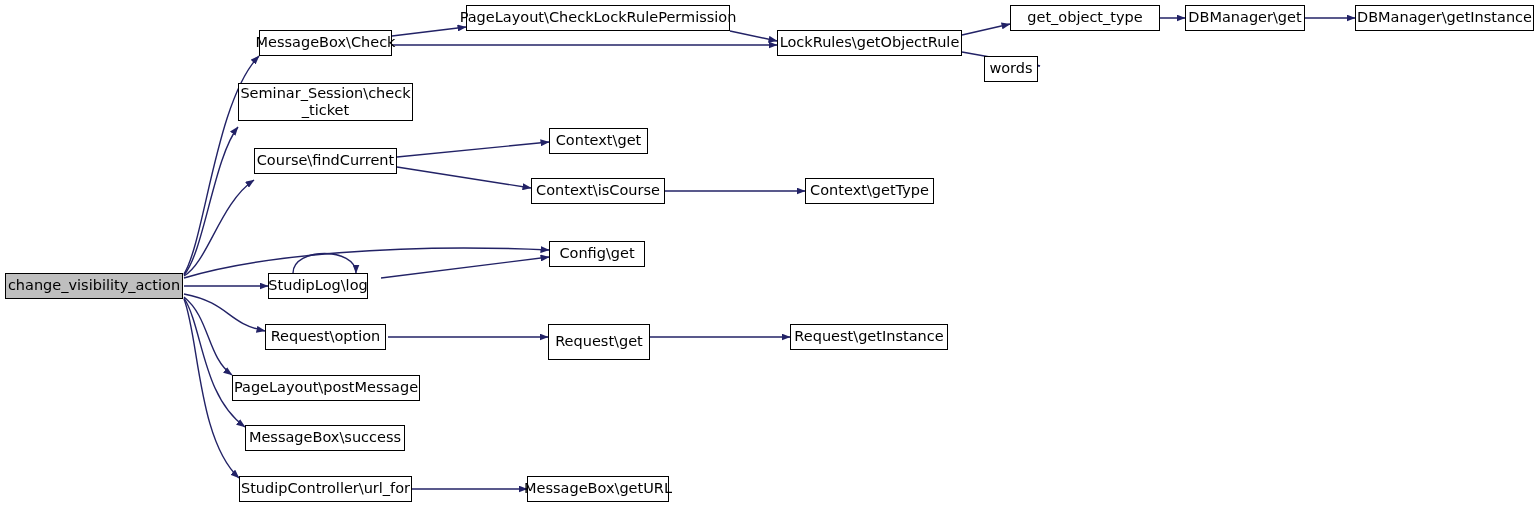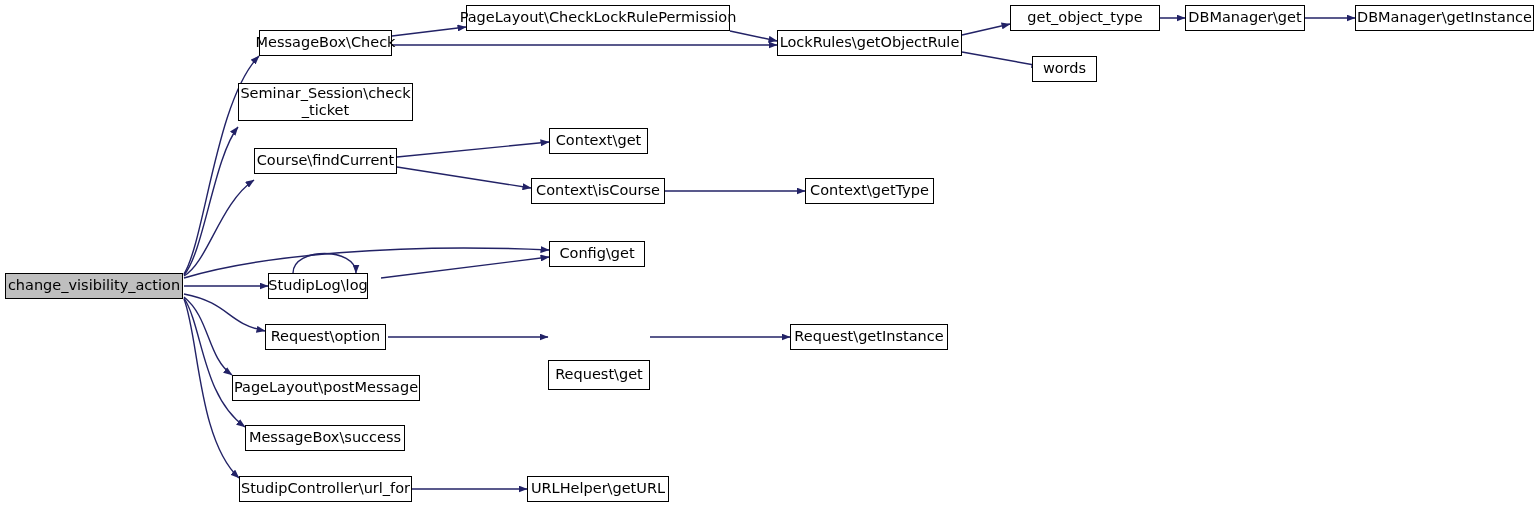--- a/index.html
+++ b/index.html
@@ -94,24 +94,24 @@
 _ticket</span></div>
       <div class="node" style="left: 254px; top: 148px; width: 143px; height: 26px;"><span class="node-label">Course\findCurrent</span></div>
       <div class="node" style="left: 268px; top: 273px; width: 100px; height: 26px;"><span class="node-label">StudipLog\log</span></div>
       <div class="node" style="left: 265px; top: 324px; width: 121px; height: 26px;"><span class="node-label">Request\option</span></div>
       <div class="node" style="left: 232px; top: 375px; width: 188px; height: 26px;"><span class="node-label">PageLayout\postMessage</span></div>
       <div class="node" style="left: 245px; top: 425px; width: 160px; height: 26px;"><span class="node-label">MessageBox\success</span></div>
       <div class="node" style="left: 239px; top: 476px; width: 173px; height: 26px;"><span class="node-label">StudipController\url_for</span></div>
       <div class="node" style="left: 466px; top: 5px; width: 264px; height: 26px;"><span class="node-label">PageLayout\CheckLockRulePermission</span></div>
       <div class="node" style="left: 777px; top: 30px; width: 185px; height: 26px;"><span class="node-label">LockRules\getObjectRule</span></div>
       <div class="node" style="left: 1010px; top: 5px; width: 150px; height: 26px;"><span class="node-label">get_object_type</span></div>
-      <div class="node" style="left: 1032px; top: 56px; width: 65px; height: 26px;"><span class="node-label">words</span></div>
+      <div class="node" style="left: 984px; top: 56px; width: 54px; height: 26px;"><span class="node-label">words</span></div>
       <div class="node" style="left: 1185px; top: 5px; width: 120px; height: 26px;"><span class="node-label">DBManager\get</span></div>
       <div class="node" style="left: 1355px; top: 5px; width: 179px; height: 26px;"><span class="node-label">DBManager\getInstance</span></div>
       <div class="node" style="left: 549px; top: 128px; width: 99px; height: 26px;"><span class="node-label">Context\get</span></div>
       <div class="node" style="left: 531px; top: 178px; width: 134px; height: 26px;"><span class="node-label">Context\isCourse</span></div>
       <div class="node" style="left: 805px; top: 178px; width: 129px; height: 26px;"><span class="node-label">Context\getType</span></div>
       <div class="node" style="left: 549px; top: 241px; width: 96px; height: 26px;"><span class="node-label">Config\get</span></div>
-      <div class="node" style="left: 548px; top: 324px; width: 102px; height: 30px; margin-top: 36px;"><span class="node-label">Request\get</span></div>
+      <div class="node" style="left: 548px; top: 324px; width: 102px; height: 36px;"><span class="node-label">Request\get</span></div>
       <div class="node" style="left: 790px; top: 324px; width: 158px; height: 26px;"><span class="node-label">Request\getInstance</span></div>
-      <div class="node" style="left: 527px; top: 476px; width: 142px; height: 26px;"><span class="node-label">URLHelper\getURL</span></div>
+      <div class="node" style="left: 527px; top: 476px; width: 142px; height: 26px;"><span class="node-label">MessageBox\getURL</span></div>
     </div>
 </div>
 
 </body></html>

